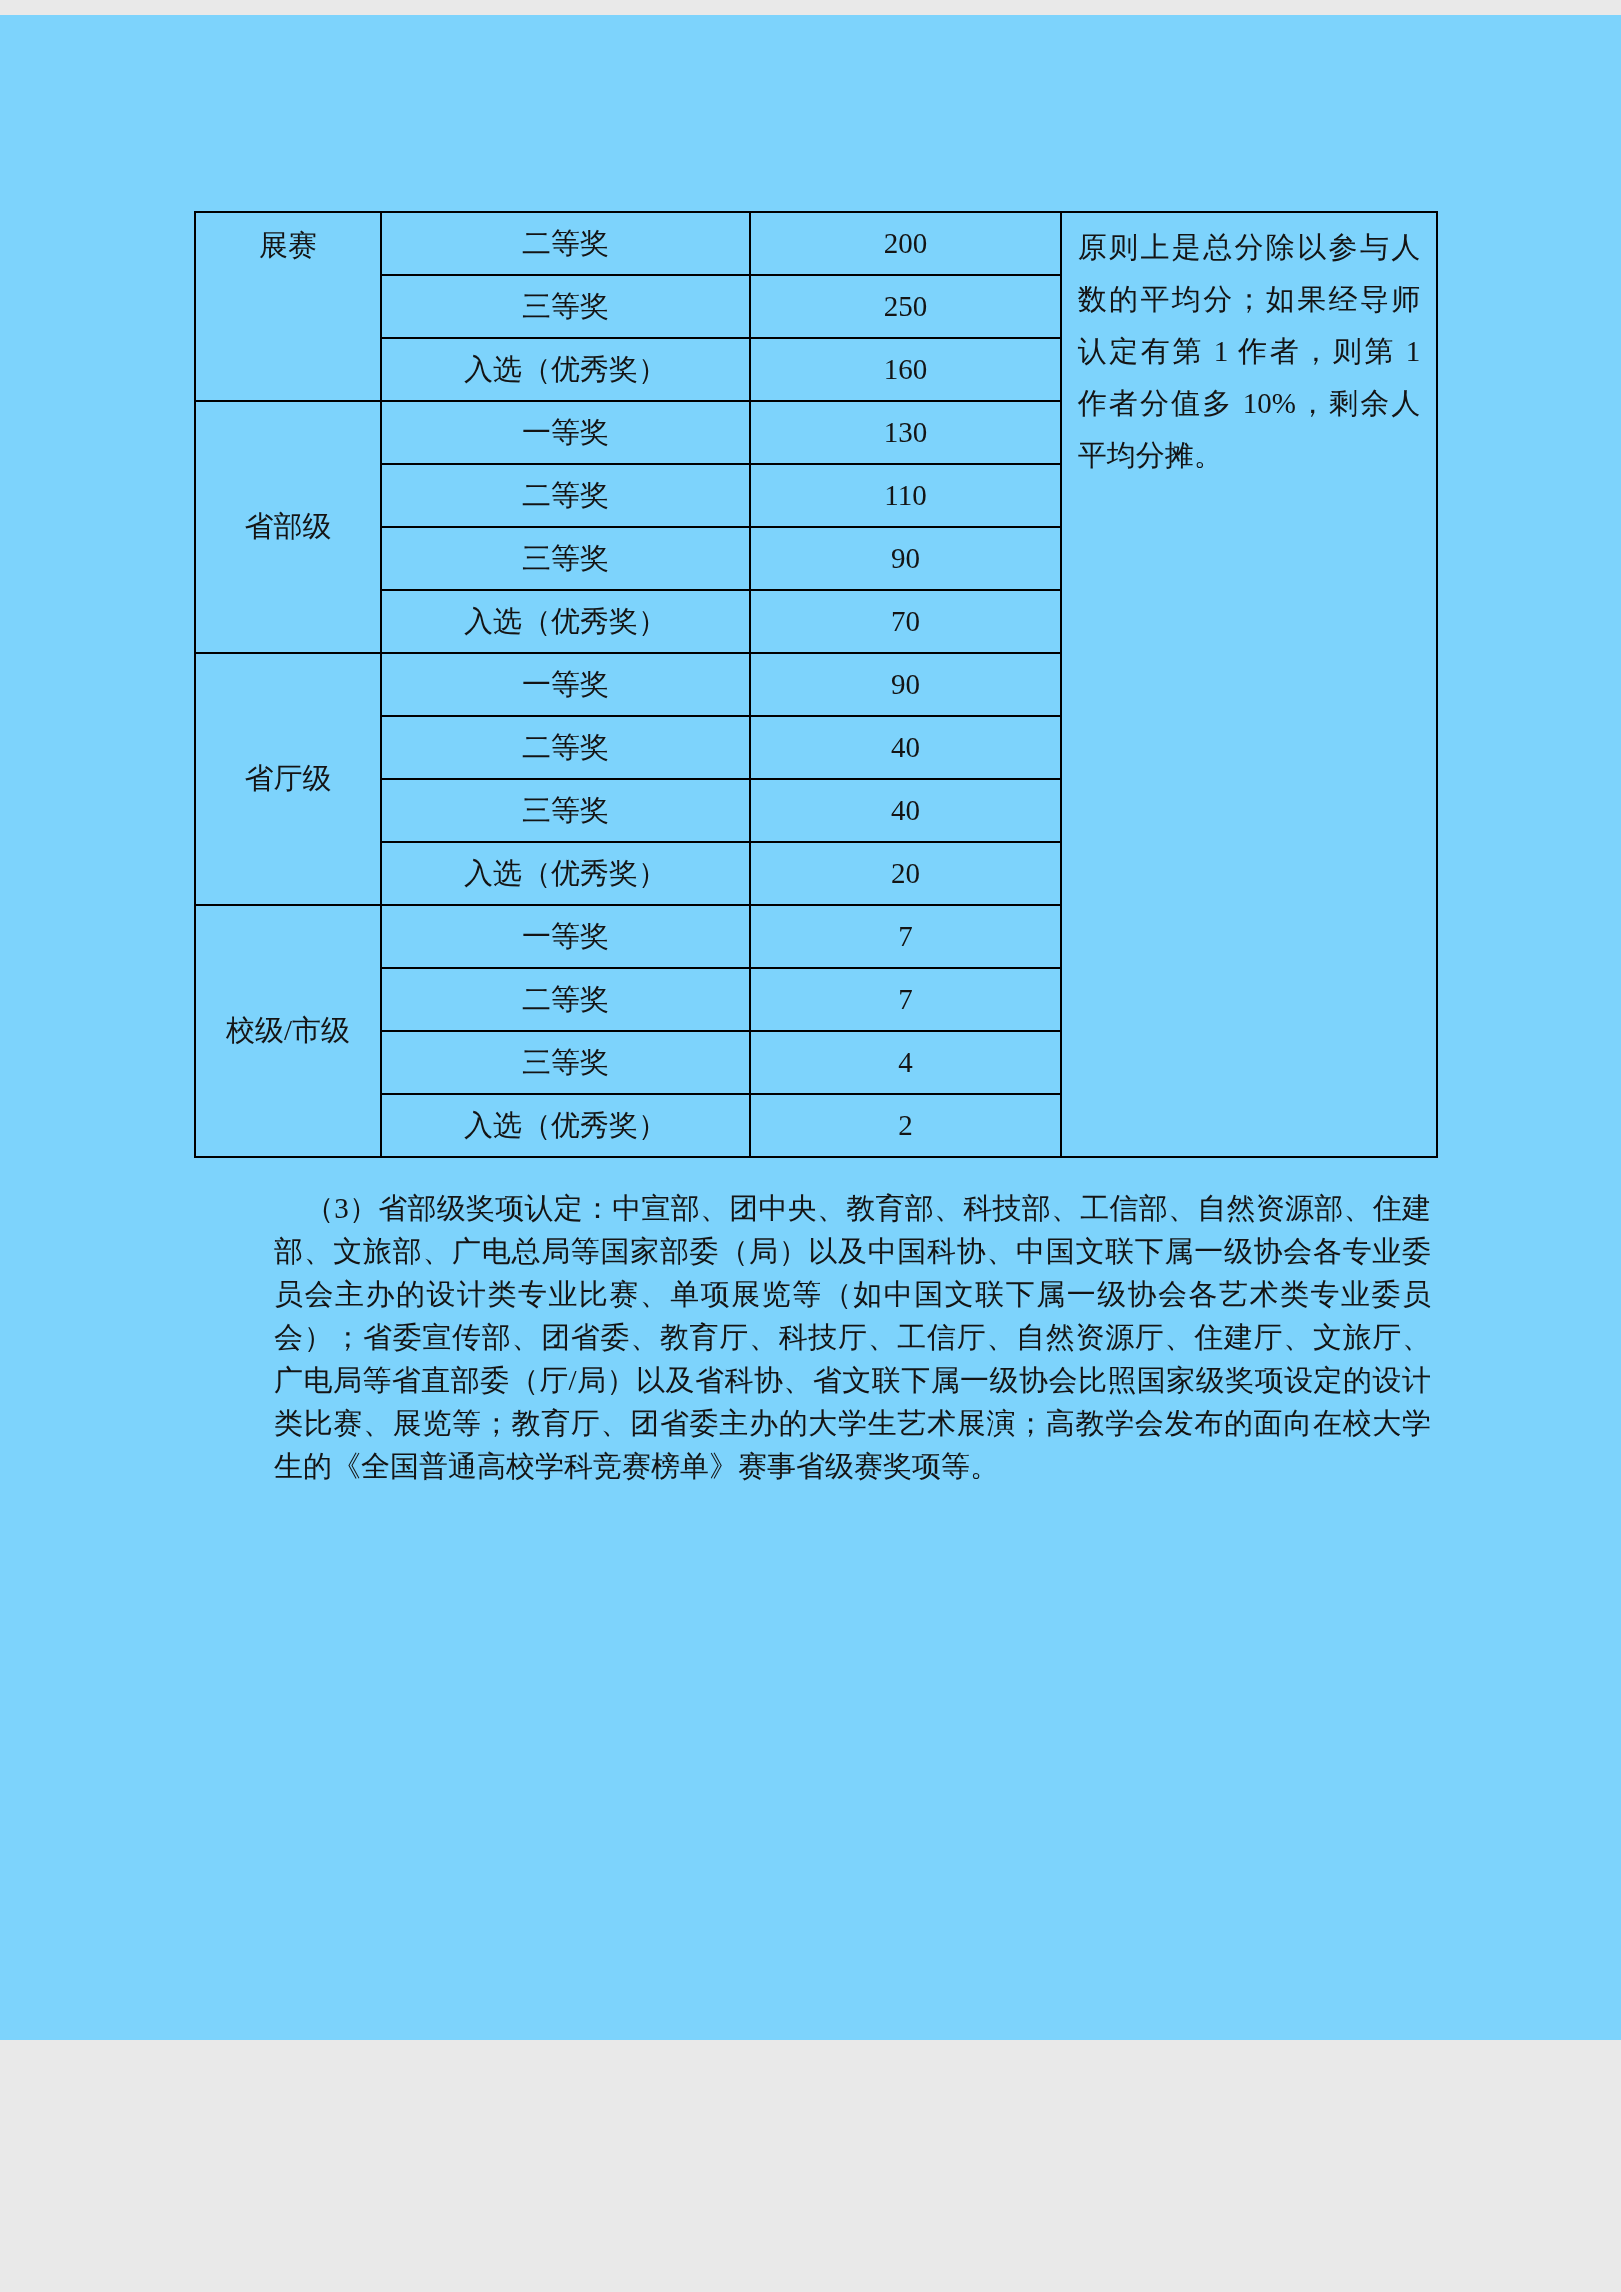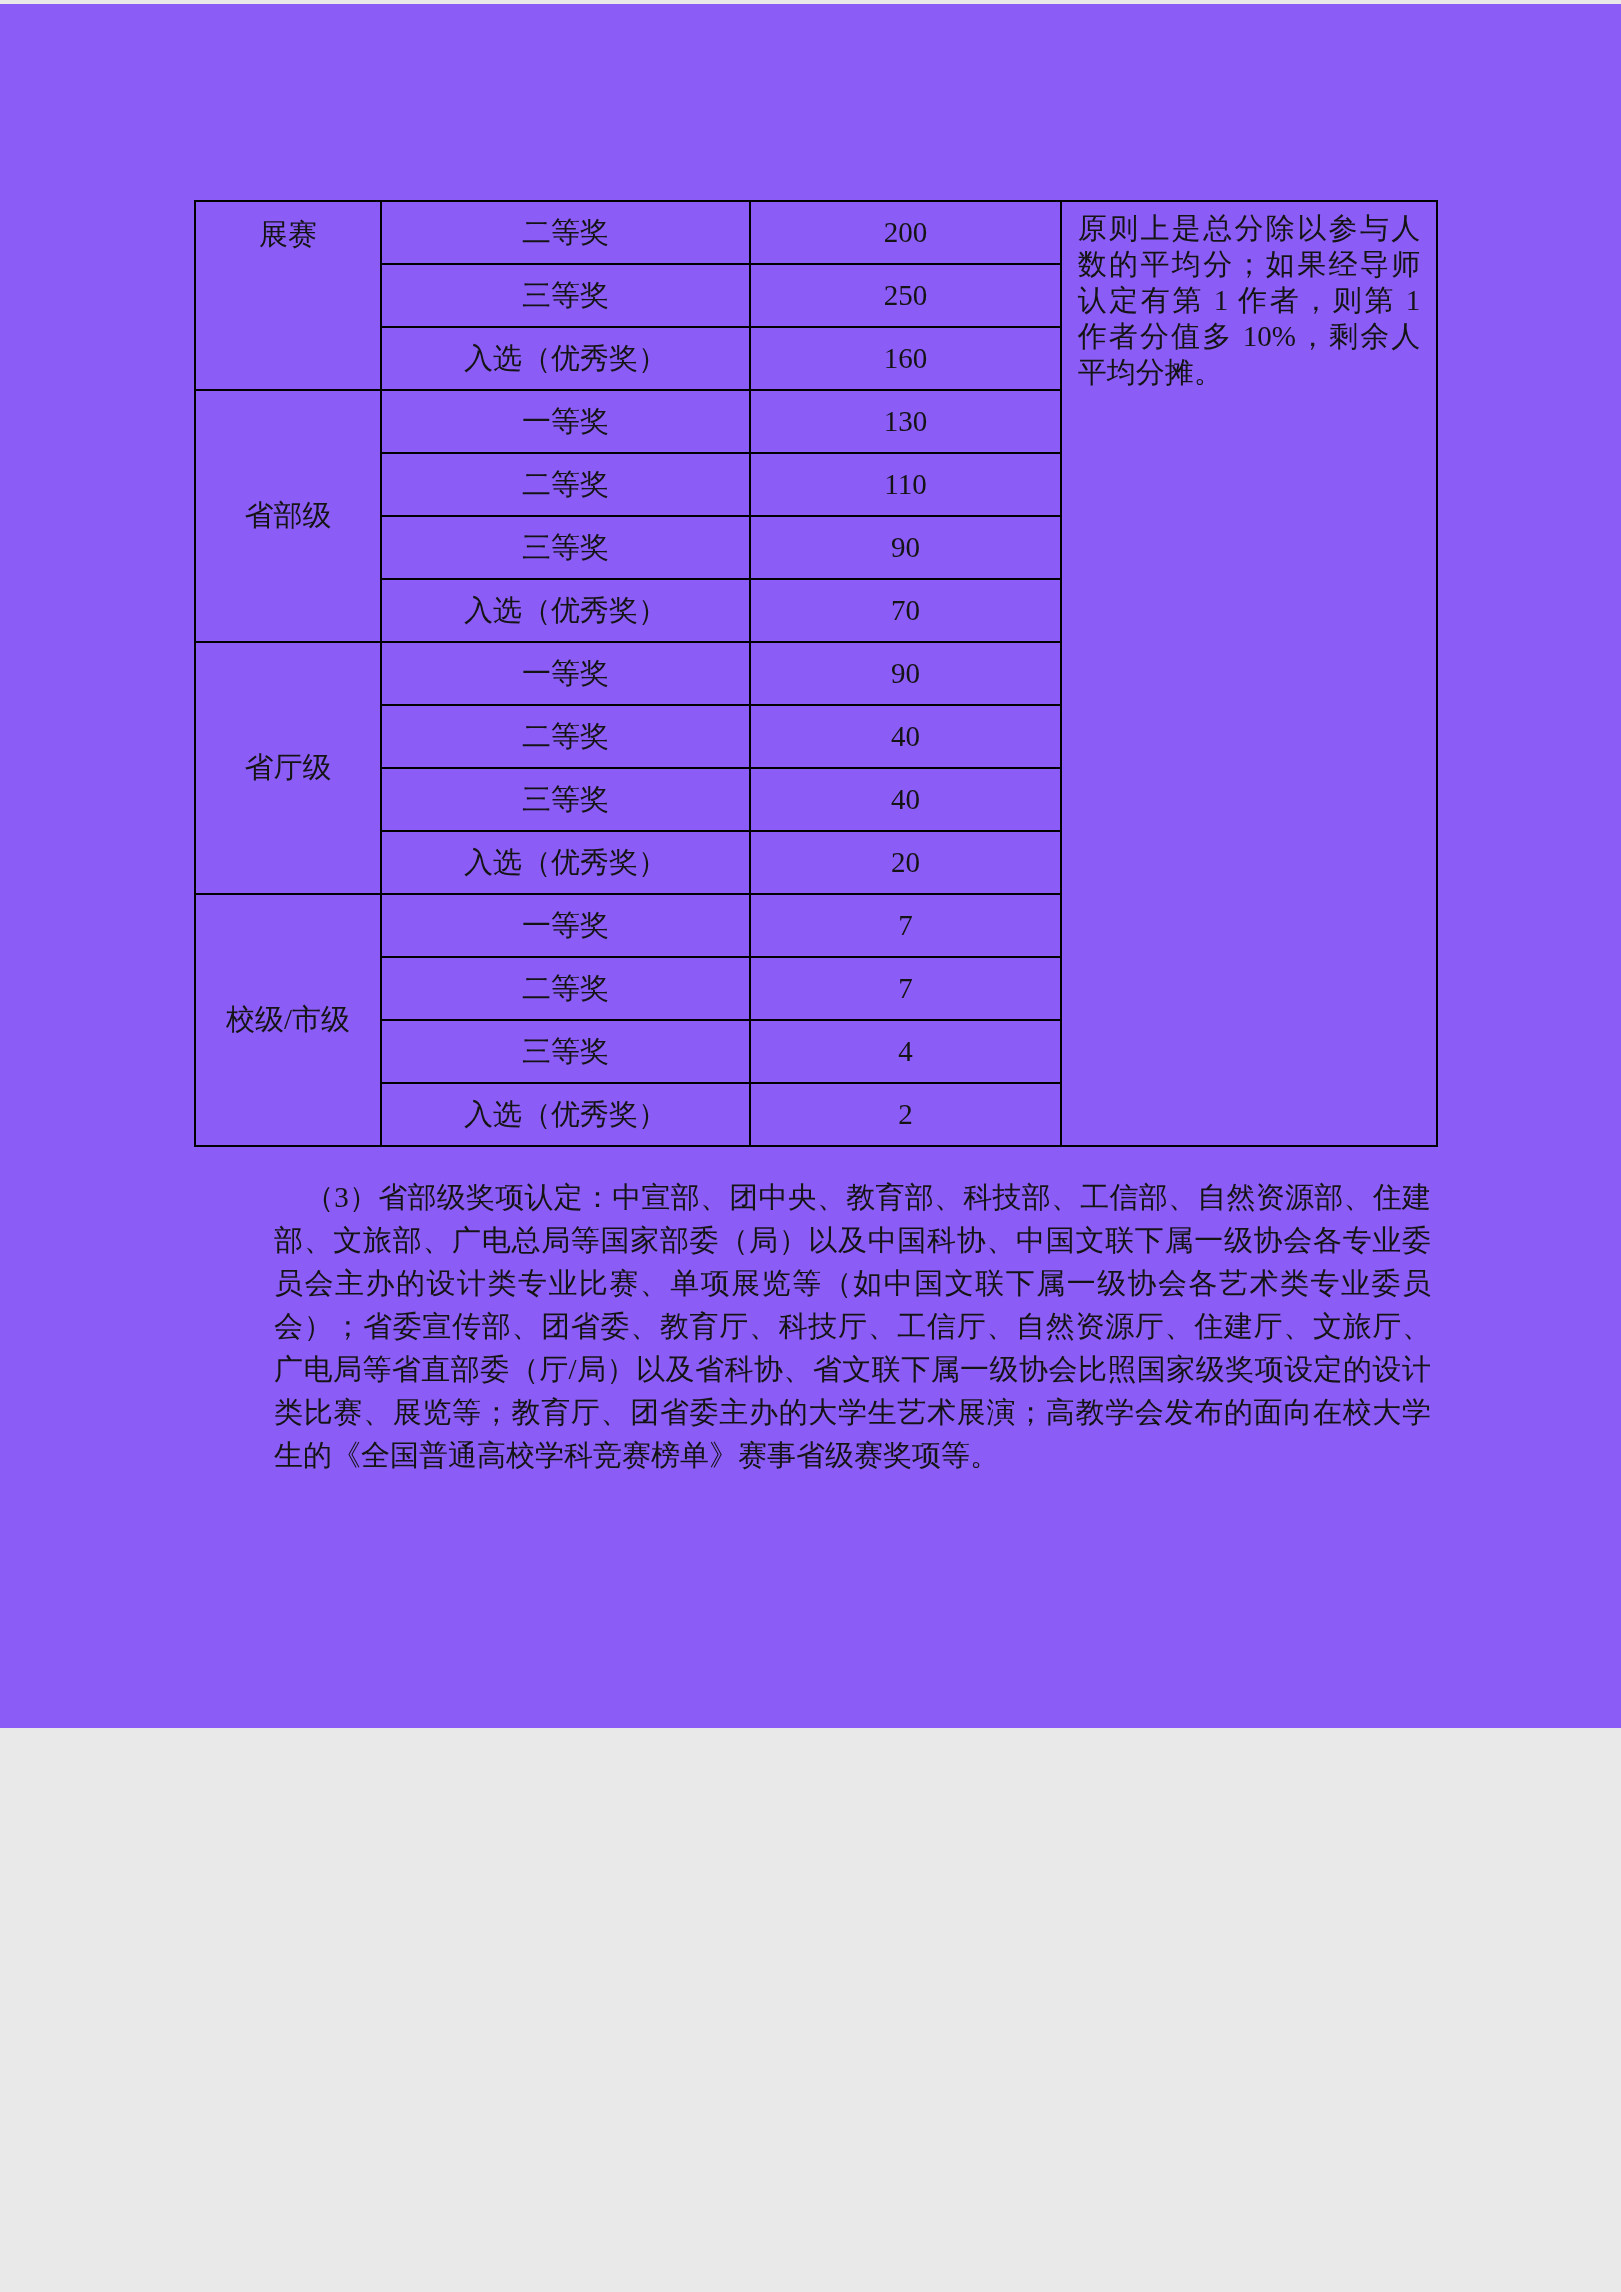--- a/index.html
+++ b/index.html
@@ -3,23 +3,23 @@
 <meta charset="utf-8">
 <style>
   html, body {
     margin: 0;
     padding: 0;
     background: #e9e9e9;
   }
   .page {
     position: relative;
     width: 1621px;
-    height: 1724px;
-    margin: 4px auto;
-    background: #8b5cf6;
+    height: 2025px;
+    margin: 15px auto;
+    background: #7dd3fc;
     color: #141414;
     font-family: "Liberation Serif", "DejaVu Serif", serif;
     overflow: hidden;
   }
 
   
   .award-table {
     position: absolute;
     left: 194px;
     top: 196px;
@@ -42,21 +42,21 @@
     text-align: center;
     vertical-align: middle;
   }
   td.level-cell.va-top {
     vertical-align: top;
     padding-top: 12.7px;
   }
   td.remark-cell {
     vertical-align: top;
     text-align: justify;
-    line-height: 36px;
+    line-height: 52px;
     padding: 7.8px 15.7px 0 15.7px;
   }
 
   
   .notes {
     position: absolute;
     left: 0;
     top: 1172px;
     width: 1621px;
   }

